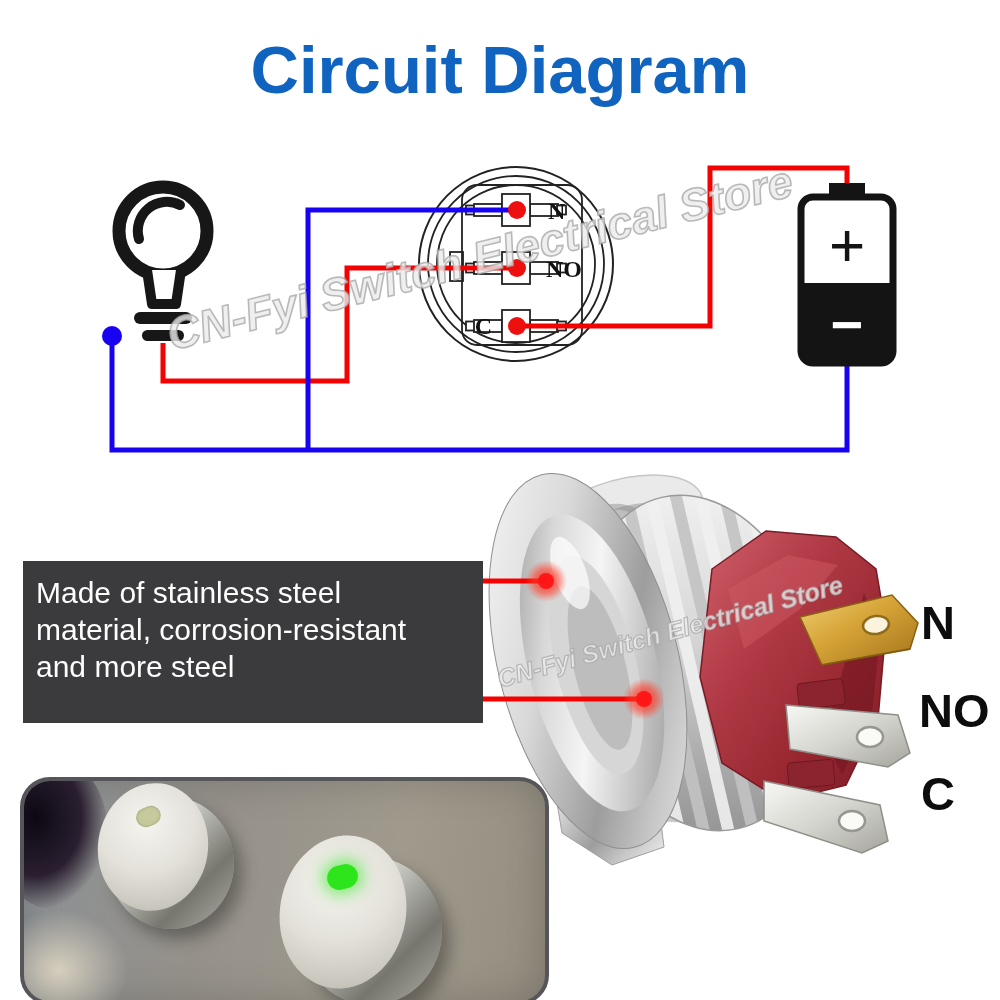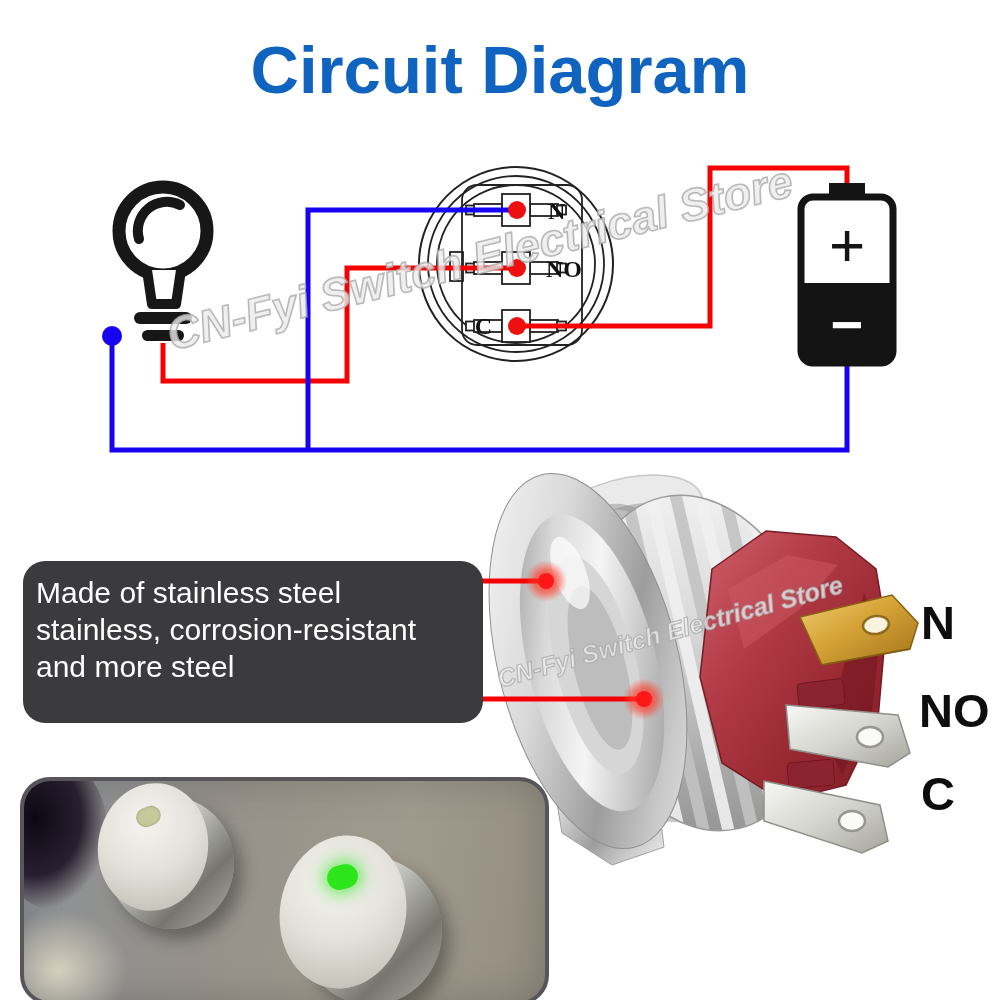--- a/index.html
+++ b/index.html
@@ -16,21 +16,21 @@
   .watermark{
     position:absolute;z-index:6;white-space:nowrap;font-weight:700;font-style:italic;
     color:rgba(255,255,255,0.62);-webkit-text-stroke:1.6px rgba(165,165,165,0.75);
     text-shadow:0 0 1px rgba(170,170,170,0.5);pointer-events:none;
   }
   #watermark-circuit{left:168px;top:297px;font-size:45px;transform:rotate(-14deg);transform-origin:left center;}
   #watermark-product{left:498px;top:652px;font-size:25px;transform:rotate(-15.5deg);transform-origin:left center;-webkit-text-stroke:1.1px rgba(165,165,165,0.75);}
   #info-box{
     position:absolute;left:23px;top:548px;width:460px;height:162px;z-index:2;
     background:#3b3b3d;color:#fdfdfd;font-size:30px;line-height:37px;
-    padding:13px 0 0 13px;box-sizing:border-box;border-radius:22px;
+    padding:13px 0 0 13px;box-sizing:border-box;
   }
   #info-box span{display:block;}
   .product-label{
     position:absolute;z-index:5;font-size:47px;font-weight:700;color:#0d0d0d;line-height:1;
   }
   #product-label-n{left:921px;top:586px;}
   #product-label-no{left:919px;top:674px;}
   #product-label-c{left:921px;top:757px;}
   
   #panel-photo{
@@ -251,21 +251,21 @@
       <rect x="466" y="683.5" width="178" height="5" fill="#f40202"></rect>
       <circle cx="546" cy="568" r="28" fill="url(#glowG)"></circle>
       <circle cx="546" cy="568" r="8" fill="#ff1515" opacity="0.95"></circle>
       <circle cx="644" cy="686" r="28" fill="url(#glowG)"></circle>
       <circle cx="644" cy="686" r="8" fill="#ff1515" opacity="0.95"></circle>
     </g>
   </svg>
 
   <div id="info-box">
     <span>Made of stainless steel</span>
-    <span>stainless, corrosion-resistant</span>
+    <span>material, corrosion-resistant</span>
     <span>and more steel</span>
   </div>
 
   <div class="product-label" id="product-label-n">N</div>
   <div class="product-label" id="product-label-no">NO</div>
   <div class="product-label" id="product-label-c">C</div>
 
   <div id="panel-photo">
     <div class="shadow-blob"></div>
     <div class="light-blob"></div>

